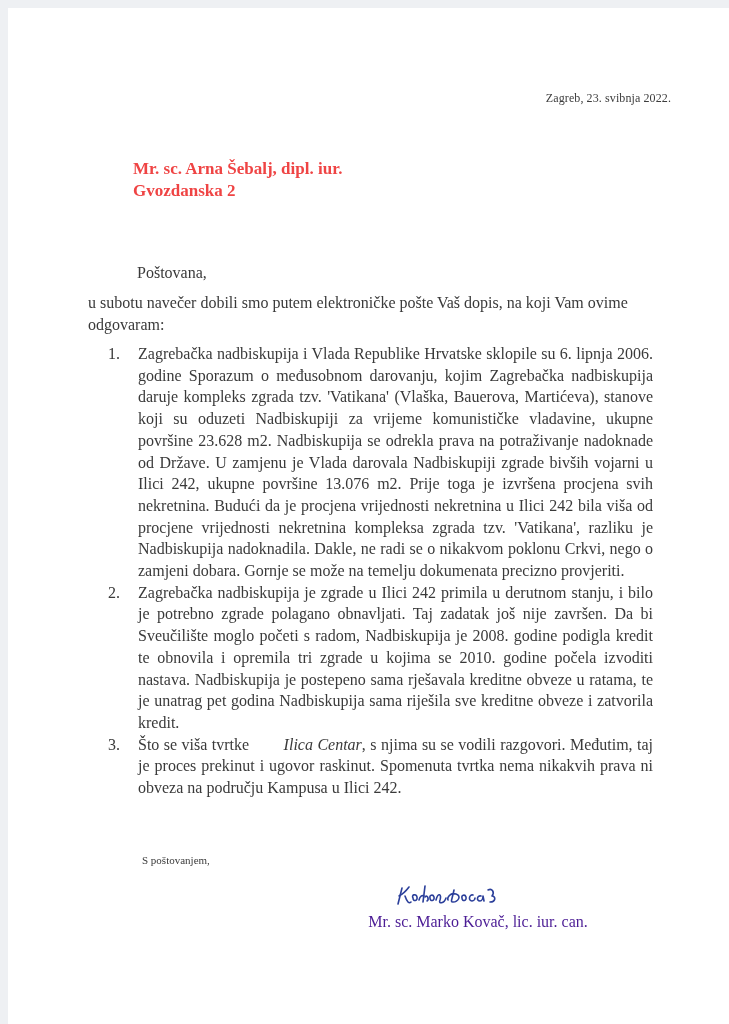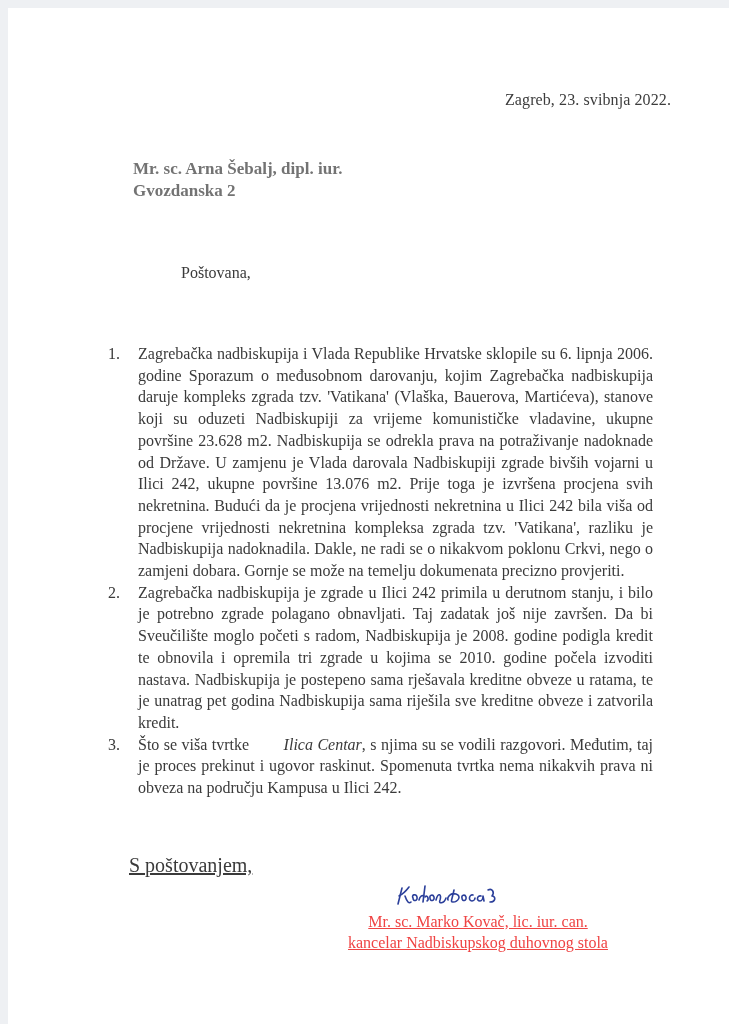--- a/index.html
+++ b/index.html
@@ -18,40 +18,39 @@
       height: 1016px;
       background: #ffffff;
       font-family: "Liberation Serif", "DejaVu Serif", serif;
       color: #3a3a3a;
       font-size: 16px;
     }
     .date {
       position: absolute;
       right: 58px;
       top: 83px;
-      font-size: 16px;
+      font-size: 12px;
       color: #3c3c3c;
       letter-spacing: 0.1px;
     }
     .recipient {
       position: absolute;
       left: 125px;
       top: 150px;
       font-weight: bold;
       font-size: 17px;
       line-height: 22px;
-      color: #737373;
+      color: #ef4444;
     }
     .recipient div { white-space: nowrap; }
     .greeting {
       position: absolute;
       left: 129px;
       top: 256px;
       font-size: 16px;
-      margin-left: 44px;
     }
     .intro {
       position: absolute;
       left: 80px;
       top: 284px;
       width: 555px;
       font-size: 16px;
       line-height: 21.5px;
       text-align: left;
     }
@@ -72,59 +71,58 @@
       text-align: justify;
     }
     .items .num {
       position: absolute;
       left: 20px;
       top: 0;
     }
     .items .txt em { font-style: italic; margin-left: 30px; }
     .closing {
       position: absolute;
-      left: 121px;
+      left: 134px;
       top: 846px;
-      font-size: 20px;
-      text-decoration: underline;
+      font-size: 11px;
     }
     .signature {
       position: absolute;
       left: 384px;
       top: 870px;
       width: 120px;
       height: 40px;
     }
     .sig-block {
       position: absolute;
       left: 300px;
       top: 903px;
       width: 340px;
       text-align: center;
       font-size: 16px;
       line-height: 21px;
-      color: #ef4444;
-      text-decoration: underline;
+      color: #4c1d95;
     }
     .sig-block div { white-space: nowrap; }
   </style>
 </head>
 <body>
 
 <div class="page">
 
   <div class="date">Zagreb, 23. svibnja 2022.</div>
 
   <div class="recipient">
     <div>Mr. sc. Arna Šebalj, dipl. iur.</div>
     <div>Gvozdanska 2</div>
   </div>
 
   <div class="greeting">Poštovana,</div>
 
+  <div class="intro">u subotu navečer dobili smo putem elektroničke pošte Vaš dopis, na koji Vam ovime odgovaram:</div>
 
   <ol class="items">
     <li>
       <span class="num">1.</span>
       <span class="txt">Zagrebačka nadbiskupija i Vlada Republike Hrvatske sklopile su 6. lipnja 2006. godine Sporazum o međusobnom darovanju, kojim Zagrebačka nadbiskupija daruje kompleks zgrada tzv. 'Vatikana' (Vlaška, Bauerova, Martićeva), stanove koji su oduzeti Nadbiskupiji za vrijeme komunističke vladavine, ukupne površine 23.628 m2. Nadbiskupija se odrekla prava na potraživanje nadoknade od Države. U zamjenu je Vlada darovala Nadbiskupiji zgrade bivših vojarni u Ilici 242, ukupne površine 13.076 m2. Prije toga je izvršena procjena svih nekretnina. Budući da je procjena vrijednosti nekretnina u Ilici 242 bila viša od procjene vrijednosti nekretnina kompleksa zgrada tzv. 'Vatikana', razliku je Nadbiskupija nadoknadila. Dakle, ne radi se o nikakvom poklonu Crkvi, nego o zamjeni dobara. Gornje se može na temelju dokumenata precizno provjeriti.</span>
     </li>
     <li>
       <span class="num">2.</span>
       <span class="txt">Zagrebačka nadbiskupija je zgrade u Ilici 242 primila u derutnom stanju, i bilo je potrebno zgrade polagano obnavljati. Taj zadatak još nije završen. Da bi Sveučilište moglo početi s radom, Nadbiskupija je 2008. godine podigla kredit te obnovila i opremila tri zgrade u kojima se 2010. godine počela izvoditi nastava. Nadbiskupija je postepeno sama rješavala kreditne obveze u ratama, te je unatrag pet godina Nadbiskupija sama riješila sve kreditne obveze i zatvorila kredit.</span>
     </li>
@@ -150,16 +148,15 @@
       <path d="M62 12 C60 22 58 24 61 24 C66 24 70 18 64 16 C58 14 55 20 56 22"></path>
       <path d="M70 20 C69 17 73 16 74 19 C75 23 70 24 70 20 Z"></path>
       <path d="M81 17 C77 16 76 23 80 23 C82 23 83 21 83 20"></path>
       <path d="M89 18 C85 17 84 23 88 23 C90 23 91 20 91 18 L92 23"></path>
       <path d="M96 12 C100 10 103 14 100 18 C104 18 104 24 98 24"></path>
     </g>
   </svg>
 
   <div class="sig-block">
     <div>Mr. sc. Marko Kovač, lic. iur. can.</div>
-    <div>kancelar Nadbiskupskog duhovnog stola</div>
   </div>
 
 </div>
 
 </body></html>

